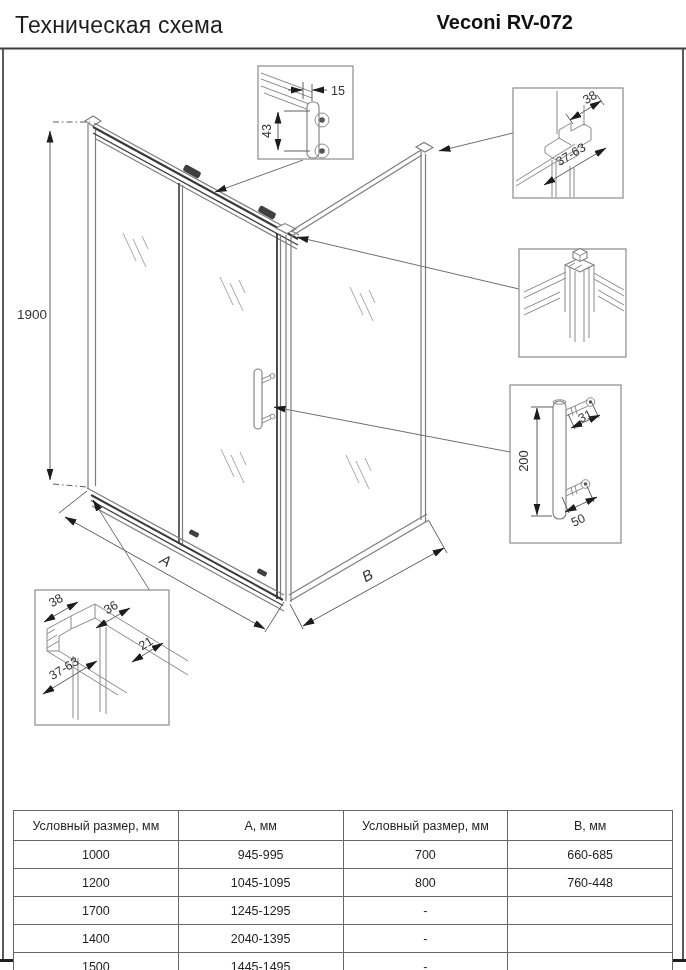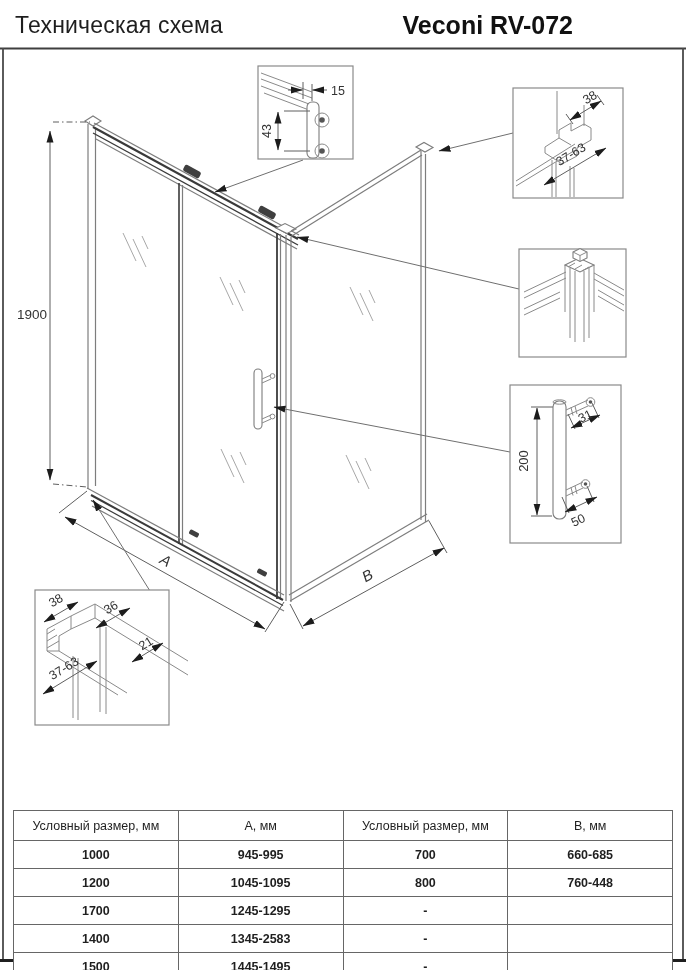--- a/index.html
+++ b/index.html
@@ -1,41 +1,41 @@
 <!DOCTYPE html>
 <html><head>
 <meta charset="utf-8">
 <style>
   html,body{margin:0;padding:0;}
   body{width:686px;height:970px;background:#ffffff;position:relative;overflow:hidden;
        font-family:"Liberation Sans",sans-serif;}
   
   .hdr{position:absolute;top:0;left:0;width:590px;height:48px;}
   .hdr .title{position:absolute;left:15px;top:12px;font-size:23px;color:#1e1e1e;letter-spacing:.2px;}
-  .hdr .model{position:absolute;right:17px;top:11px;font-size:25px;font-weight:bold;color:#111;}
+  .hdr .model{position:absolute;right:17px;top:11px;font-size:20px;font-weight:bold;color:#111;}
   
   svg.draw{position:absolute;left:0;top:0;}
   .ln{stroke:#7d7d7d;stroke-width:1.2;fill:none;}
   .ln2{stroke:#8a8a8a;stroke-width:1;fill:none;}
   .dk{stroke:#3a3a3a;fill:none;}
   .dim{stroke:#5f5f5f;stroke-width:1;fill:none;}
   .ldr{stroke:#6f6f6f;stroke-width:1;fill:none;}
   .refl{stroke:#a8a8a8;stroke-width:1;fill:none;}
   .cap{fill:#ffffff;stroke:#7d7d7d;stroke-width:1.1;}
   .blk{fill:#3f3f3f;stroke:none;}
   .box{fill:#ffffff;stroke:#8a8a8a;stroke-width:1.2;}
   text.t{font-family:"Liberation Sans",sans-serif;font-size:12.5px;fill:#333;}
   text.tb{font-family:"Liberation Sans",sans-serif;font-size:15px;font-style:italic;fill:#333;}
   
   .tblwrap{position:absolute;left:13px;top:762px;width:660px;}
   table.spec{width:100%;border-collapse:collapse;table-layout:fixed;margin-top:48px;}
   table.spec th,table.spec td{border:1.5px solid #666;font-size:12.5px;font-weight:normal;
       color:#1f1f1f;text-align:center;vertical-align:middle;background:#fff;}
   table.spec th{height:27px;}
-  table.spec td{height:25px;font-weight:bold;}
+  table.spec td{height:25px;}
 </style>
 </head>
 <body>
 
 <svg class="draw" width="686" height="970" viewBox="0 0 686 970">
   <defs>
     <marker id="arwE" viewBox="0 0 12 8" refX="11.5" refY="4" markerWidth="12" markerHeight="8" orient="auto" markerUnits="userSpaceOnUse">
         <path d="M12,4 L0,0.5 L0,7.5 Z" fill="#1c1c1c"></path>
       </marker>
     <marker id="arwS" viewBox="0 0 12 8" refX="11.5" refY="4" markerWidth="12" markerHeight="8" orient="auto-start-reverse" markerUnits="userSpaceOnUse">
@@ -329,21 +329,21 @@
       <td>760-448</td>
     </tr>
     <tr>
       <td>1700</td>
       <td>1245-1295</td>
       <td>-</td>
       <td></td>
     </tr>
     <tr>
       <td>1400</td>
-      <td>1345-2583</td>
+      <td>2040-1395</td>
       <td>-</td>
       <td></td>
     </tr>
     <tr>
       <td>1500</td>
       <td>1445-1495</td>
       <td>-</td>
       <td></td>
     </tr>
   </tbody>

